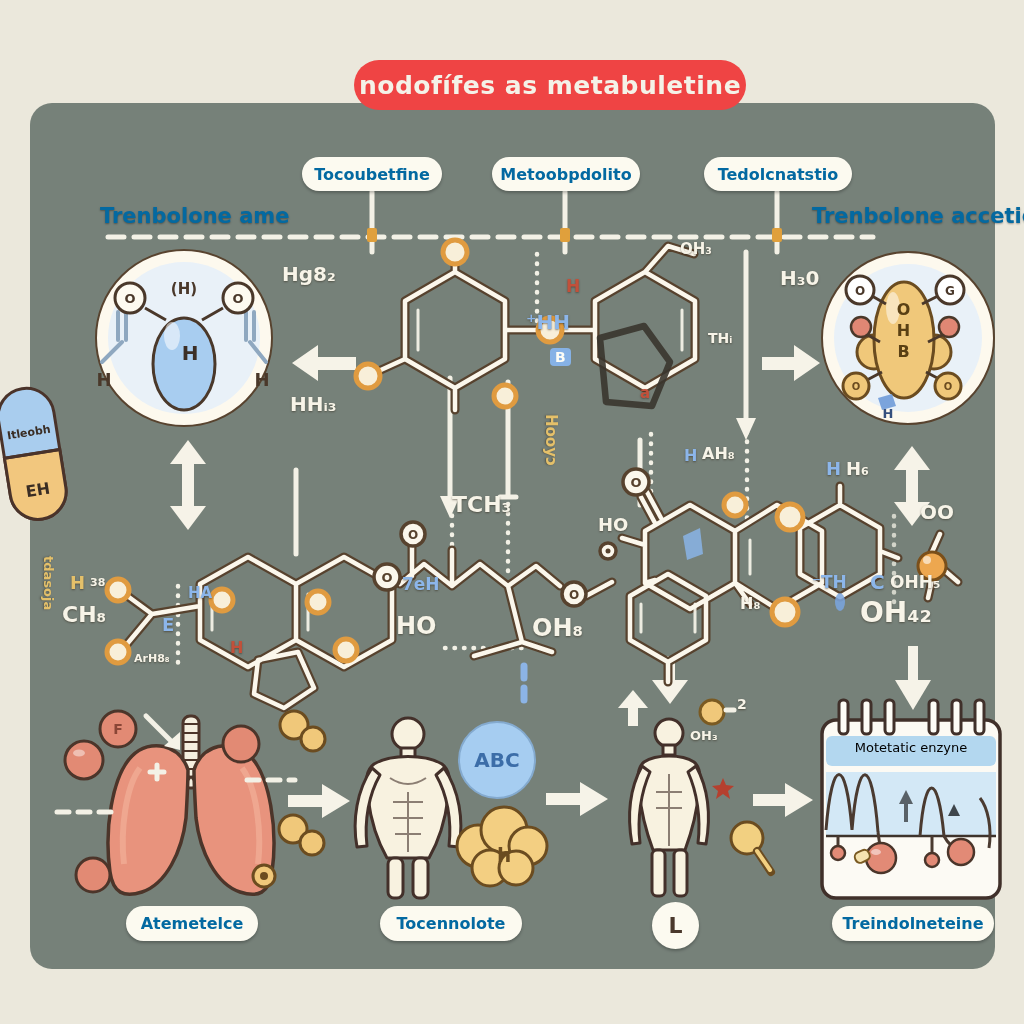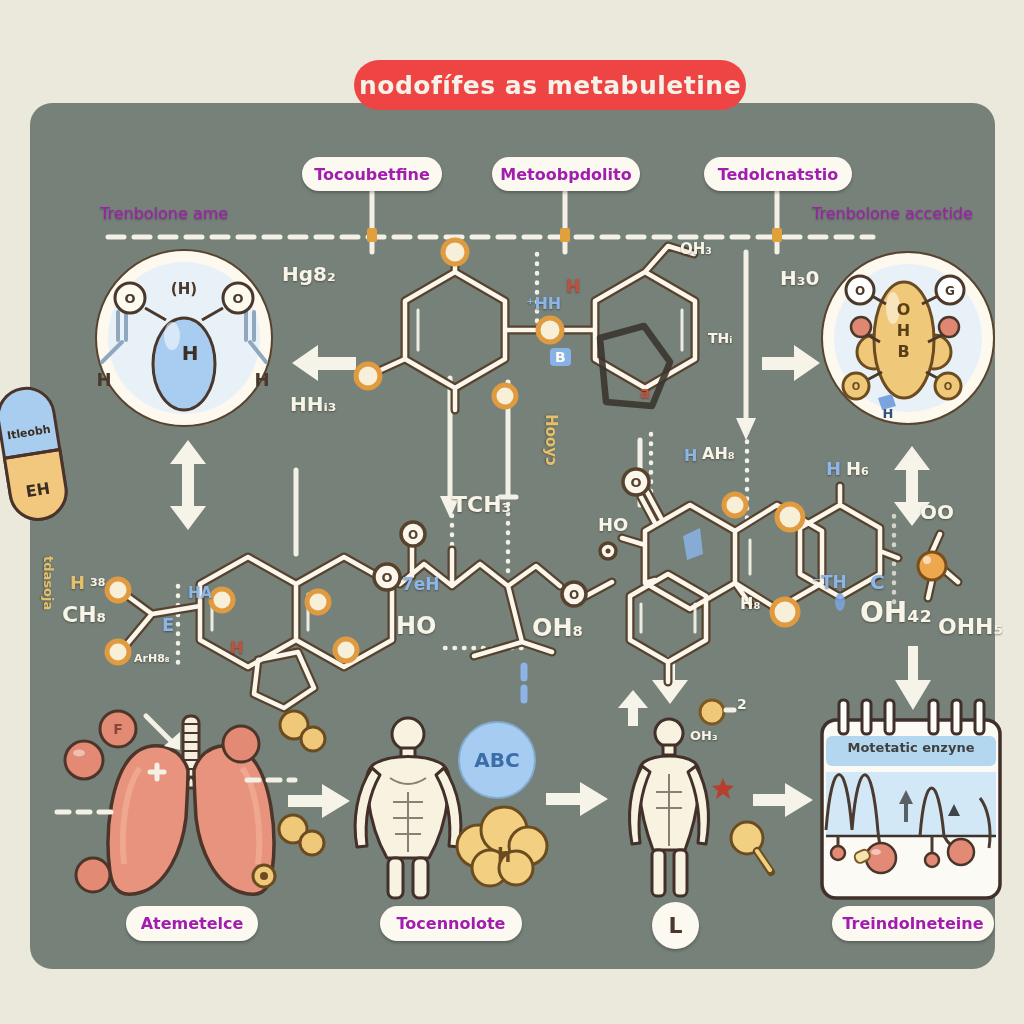--- a/index.html
+++ b/index.html
@@ -4,37 +4,37 @@
 <style>
   html,body{margin:0;padding:0;background:#ebe8dc;}
   .stage{position:relative;width:1024px;height:1024px;background:#ebe8dc;overflow:hidden;
          font-family:"DejaVu Sans",sans-serif;}
   .panel{position:absolute;left:30px;top:103px;width:965px;height:866px;
          background:#768179;border-radius:22px;}
   svg.layer{position:absolute;left:0;top:0;}
   .title-pill{position:absolute;left:354px;top:30px;width:392px;height:50px;border-radius:26px;
         background:#ef4444;color:#f4f2e8;font-weight:700;font-size:25px;letter-spacing:.5px;
         display:flex;align-items:center;justify-content:center;margin-top:30px;}
-  .tag{position:absolute;background:#fcfaf0;color:#a21caf;font-weight:700;font-size:16px;
+  .tag{position:absolute;background:#fcfaf0;color:#0369a1;font-weight:700;font-size:16px;
        border-radius:18px;display:flex;align-items:center;justify-content:center;
        box-shadow:0 2px 3px rgba(0,0,0,.25);}
   .circle-badge{position:absolute;background:#fcfaf0;color:#4a382c;font-weight:700;font-size:22px;
        border-radius:50%;display:flex;align-items:center;justify-content:center;
        box-shadow:0 2px 3px rgba(0,0,0,.25);}
-  .hdr{position:absolute;color:#a21caf;font-weight:400;font-size:16px;
+  .hdr{position:absolute;color:#0369a1;font-weight:700;font-size:21px;
        text-shadow:0 1px 2px rgba(0,0,0,.35);white-space:nowrap;}
   .ann{position:absolute;font-weight:700;white-space:nowrap;
        text-shadow:0 1px 2px rgba(45,35,22,.5);}
   .w{color:#f7f4e8}.b{color:#8cb6ea}.r{color:#c2503a}.y{color:#e4c06a}
   .rot{transform:rotate(90deg);transform-origin:left top;}
   .flag{background:#86b2e6;border-radius:4px;padding:1px 5px;text-shadow:none;color:#fdfdf6;}
   .vtx{position:absolute;writing-mode:vertical-rl;text-orientation:upright;font-weight:700;
        color:#5a4014;font-size:16px;letter-spacing:2px;}
   .cal-title{position:absolute;left:832px;top:740px;width:158px;text-align:center;
-       font-weight:700;font-size:13px;color:#404040;}
+       font-weight:400;font-size:13px;color:#000000;}
   
   .bU{stroke:#57422e;stroke-width:9;fill:none;stroke-linejoin:round;stroke-linecap:round;}
   .bO{stroke:#fbf7ec;stroke-width:4.5;fill:none;stroke-linejoin:round;stroke-linecap:round;}
   .bI{stroke:#fbf7ec;stroke-width:3;fill:none;stroke-linecap:round;opacity:.9;}
   .od{fill:#f8efd9;stroke:#e09b40;stroke-width:5;}
   .ow{fill:#fbf7ec;stroke:#57422e;stroke-width:3.5;}
   .wl{stroke:#f3f1e6;stroke-width:5;fill:none;stroke-linecap:round;}
   .dot{stroke:#f3f1e6;stroke-width:4.5;fill:none;stroke-linecap:round;stroke-dasharray:.5 9;}
   .wf{fill:#f6f3e8;}
 </style>
@@ -300,39 +300,39 @@
   <div class="circle-badge" style="left:652px;top:902px;width:47px;height:47px;">L</div>
   <div class="tag" style="left:832px;top:906px;width:162px;height:35px;">Treindolneteine</div>
   <div class="cal-title">Motetatic enzyne</div>
   <div class="vtx" style="left:894px;top:300px;">OHB</div>
 
   <div class="ann w" style="left:282px;top:262px;font-size:20px;">Hg8₂</div>
   <div class="ann w" style="left:290px;top:392px;font-size:20px;">HHᵢ₃</div>
   <div class="ann w" style="left:780px;top:266px;font-size:20px;">H₃0</div>
   <div class="ann w" style="left:680px;top:240px;font-size:15px;">OH₃</div>
   <div class="ann r" style="left:566px;top:276px;font-size:17px;">H</div>
-  <div class="ann b" style="left:526px;top:294px;font-size:16px;">⁺HH</div>
+  <div class="ann b" style="left:526px;top:310px;font-size:20px;">⁺HH</div>
   <div class="ann flag" style="left:550px;top:348px;font-size:14px;">B</div>
   <div class="ann r" style="left:640px;top:384px;font-size:15px;">a</div>
   <div class="ann w" style="left:708px;top:330px;font-size:14px;">THᵢ</div>
   <div class="ann y rot" style="left:560px;top:414px;font-size:15px;">Hooyɔ</div>
   <div class="ann w" style="left:452px;top:492px;font-size:22px;">TCH₃</div>
   <div class="ann b" style="left:402px;top:574px;font-size:17px;">7eH</div>
   <div class="ann w" style="left:396px;top:612px;font-size:24px;">HO</div>
   <div class="ann w" style="left:532px;top:614px;font-size:24px;">OH₈</div>
   <div class="ann b" style="left:684px;top:446px;font-size:16px;">H</div>
   <div class="ann w" style="left:702px;top:444px;font-size:16px;">AH₈</div>
   <div class="ann w" style="left:598px;top:514px;font-size:18px;">HO</div>
   <div class="ann w" style="left:740px;top:594px;font-size:16px;">H₈</div>
   <div class="ann b" style="left:812px;top:572px;font-size:17px;">⁻TH</div>
   <div class="ann b" style="left:826px;top:458px;font-size:18px;">H</div>
   <div class="ann w" style="left:846px;top:458px;font-size:18px;">H₆</div>
   <div class="ann w" style="left:920px;top:500px;font-size:20px;">OO</div>
   <div class="ann b" style="left:870px;top:570px;font-size:20px;">C</div>
-  <div class="ann w" style="left:938px;top:572px;font-size:22px;margin-top:42px;">OHH₅</div>
+  <div class="ann w" style="left:890px;top:572px;font-size:17px;">OHH₅</div>
   <div class="ann w" style="left:860px;top:596px;font-size:28px;">OH₄₂</div>
   <div class="ann y rot" style="left:56px;top:556px;font-size:13px;">tdasoja</div>
   <div class="ann y" style="left:70px;top:572px;font-size:18px;">H</div>
   <div class="ann w" style="left:90px;top:576px;font-size:11px;">38</div>
   <div class="ann w" style="left:62px;top:602px;font-size:22px;">CH₈</div>
   <div class="ann b" style="left:188px;top:584px;font-size:15px;">HA</div>
   <div class="ann b" style="left:162px;top:614px;font-size:18px;">E</div>
   <div class="ann w" style="left:134px;top:652px;font-size:11px;">ArH8₈</div>
   <div class="ann r" style="left:230px;top:638px;font-size:16px;">H</div>
   <div class="ann w" style="left:737px;top:696px;font-size:14px;">2</div>

